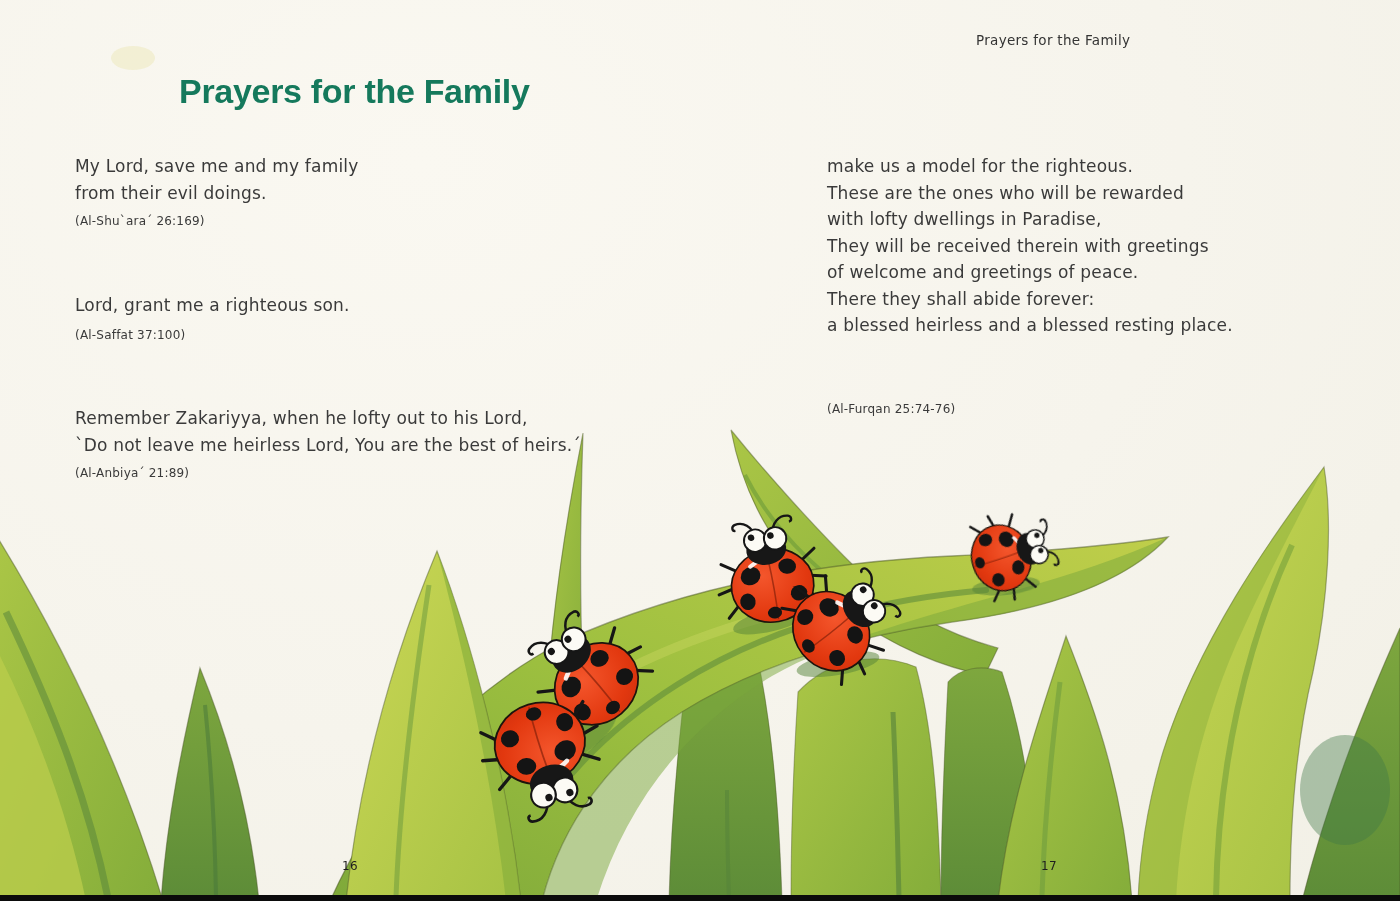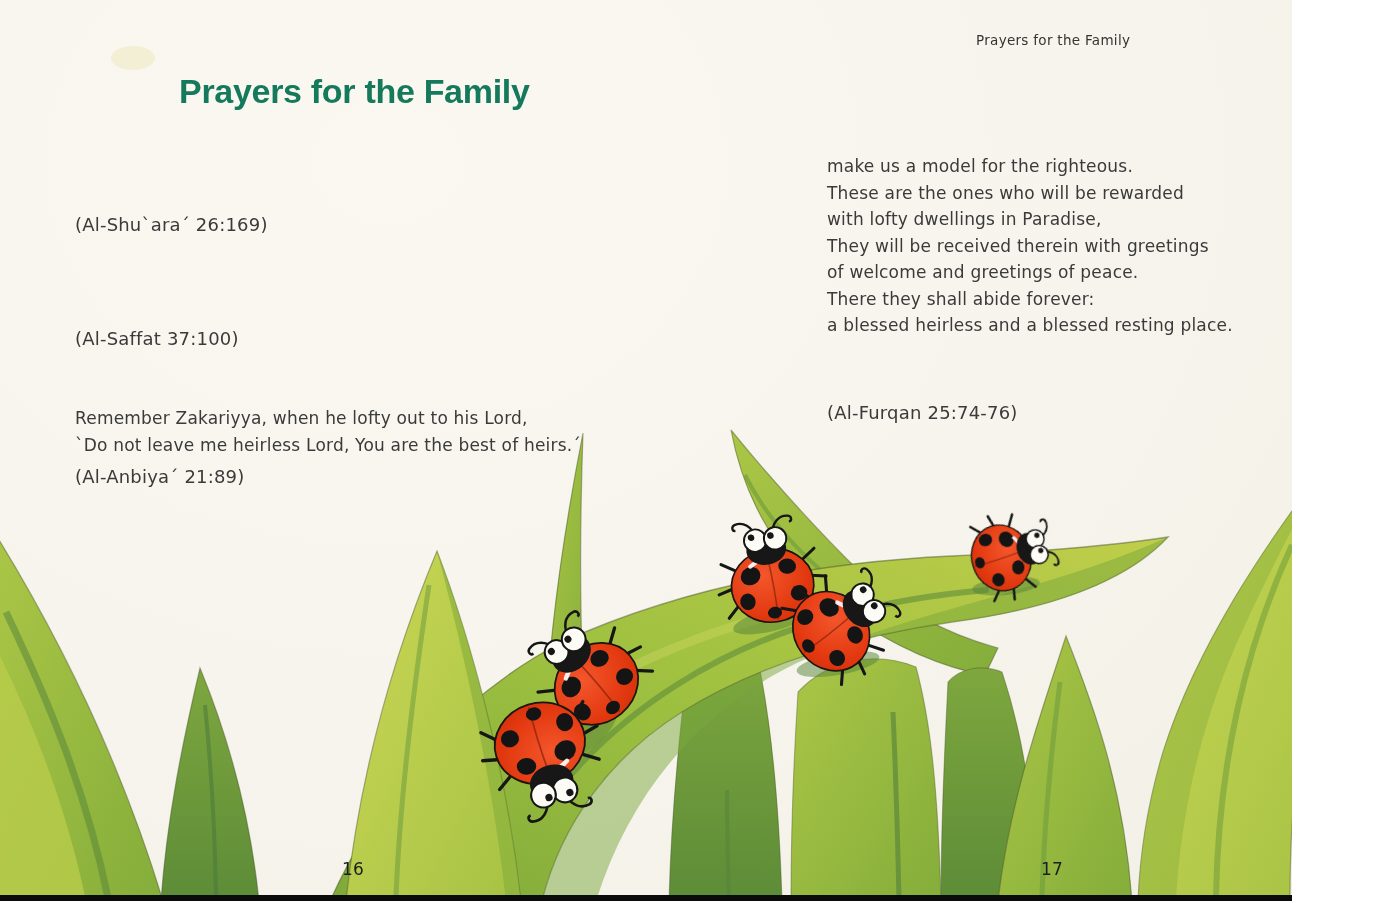--- a/index.html
+++ b/index.html
@@ -1,18 +1,18 @@
 <!DOCTYPE html>
 <html><head>
 <meta charset="utf-8">
 <style>
   html,body{margin:0;padding:0;}
   .spread{
     position:relative;
-    width:1292px;height:901px;
+    width:1400px;height:901px;
     overflow:hidden;
     background:radial-gradient(ellipse at 30% 18%, #faf8f1 0%, #f6f4ec 55%, #f2f0e6 100%);
     font-family:"DejaVu Sans", sans-serif;
   }
   .illustration{position:absolute;left:0;top:0;z-index:1;}
   .chapter-title{
     position:absolute;left:179px;top:72px;margin:0;z-index:2;
     font-family:"Liberation Sans", sans-serif;
     font-weight:700;font-size:34px;letter-spacing:-0.3px;
     color:#15795c;white-space:nowrap;
@@ -20,25 +20,25 @@
   .running-header{
     position:absolute;left:976px;top:32px;z-index:2;
     font-size:13.5px;letter-spacing:.3px;color:#343434;white-space:nowrap;
   }
   .prayer-block{position:absolute;z-index:2;}
   .prayer-line{
     margin:0;font-size:17px;line-height:26.5px;letter-spacing:.2px;
     color:#3a3a3a;white-space:nowrap;
   }
   .citation{
-    position:absolute;z-index:2;font-size:18px;letter-spacing:.2px;
+    position:absolute;z-index:2;font-size:12px;letter-spacing:.2px;
     color:#3a3a3a;white-space:nowrap;
   }
   .pagenum{
-    position:absolute;z-index:3;font-size:17px;color:#1e1e1e;
+    position:absolute;z-index:3;font-size:12px;color:#1e1e1e;
     letter-spacing:.3px;
   }
 </style>
 </head>
 <body>
 
 <div class="spread">
 
   <svg class="illustration" width="1400" height="901" viewBox="0 0 1400 901" aria-hidden="true">
     <defs>
@@ -155,22 +155,29 @@
     <use href="#ladybug" transform="translate(834,629) rotate(52) scale(1.18)"></use>
     <use href="#ladybug" transform="translate(1004,557) rotate(72) scale(0.95)"></use>
 
     <rect x="0" y="895" width="1400" height="6" fill="#0b0b0b"></rect>
   </svg>
 
   <div class="running-header">Prayers for the Family</div>
 
   <h1 class="chapter-title">Prayers for the Family</h1>
 
+  <div class="prayer-block" style="left:75px;top:153px">
+    <p class="prayer-line">My Lord, save me and my family</p>
+    <p class="prayer-line">from their evil doings.</p>
+  </div>
   <div class="citation" style="left:75px;top:214px">(Al-Shu`ara´ 26:169)</div>
 
+  <div class="prayer-block" style="left:75px;top:292px">
+    <p class="prayer-line">Lord, grant me a righteous son.</p>
+  </div>
   <div class="citation" style="left:75px;top:328px">(Al-Saffat 37:100)</div>
 
   <div class="prayer-block" style="left:75px;top:405px">
     <p class="prayer-line">Remember Zakariyya, when he lofty out to his Lord,</p>
     <p class="prayer-line">`Do not leave me heirless Lord, You are the best of heirs.´</p>
   </div>
   <div class="citation" style="left:75px;top:466px">(Al-Anbiya´ 21:89)</div>
 
   <div class="prayer-block" style="left:827px;top:153px">
     <p class="prayer-line">make us a model for the righteous.</p>

